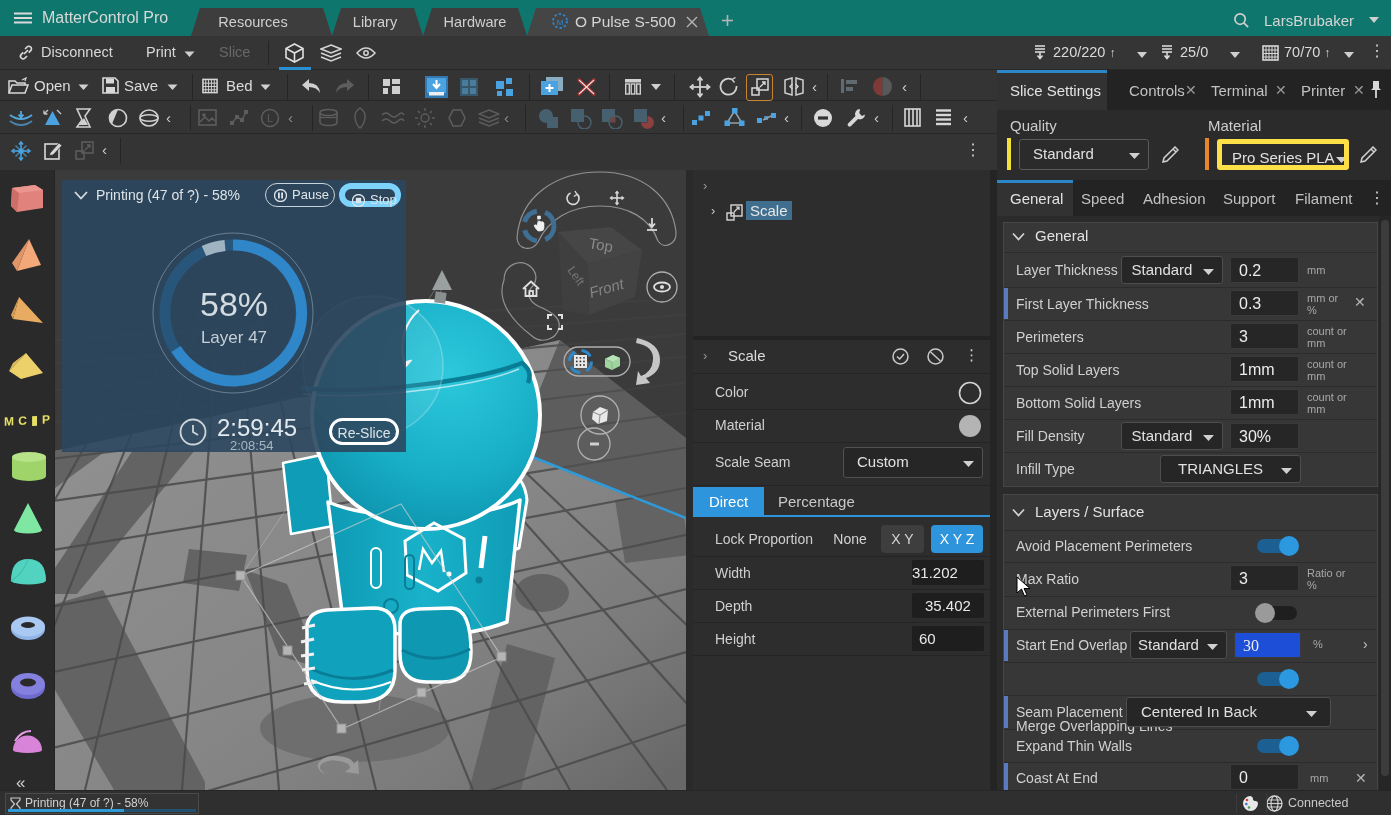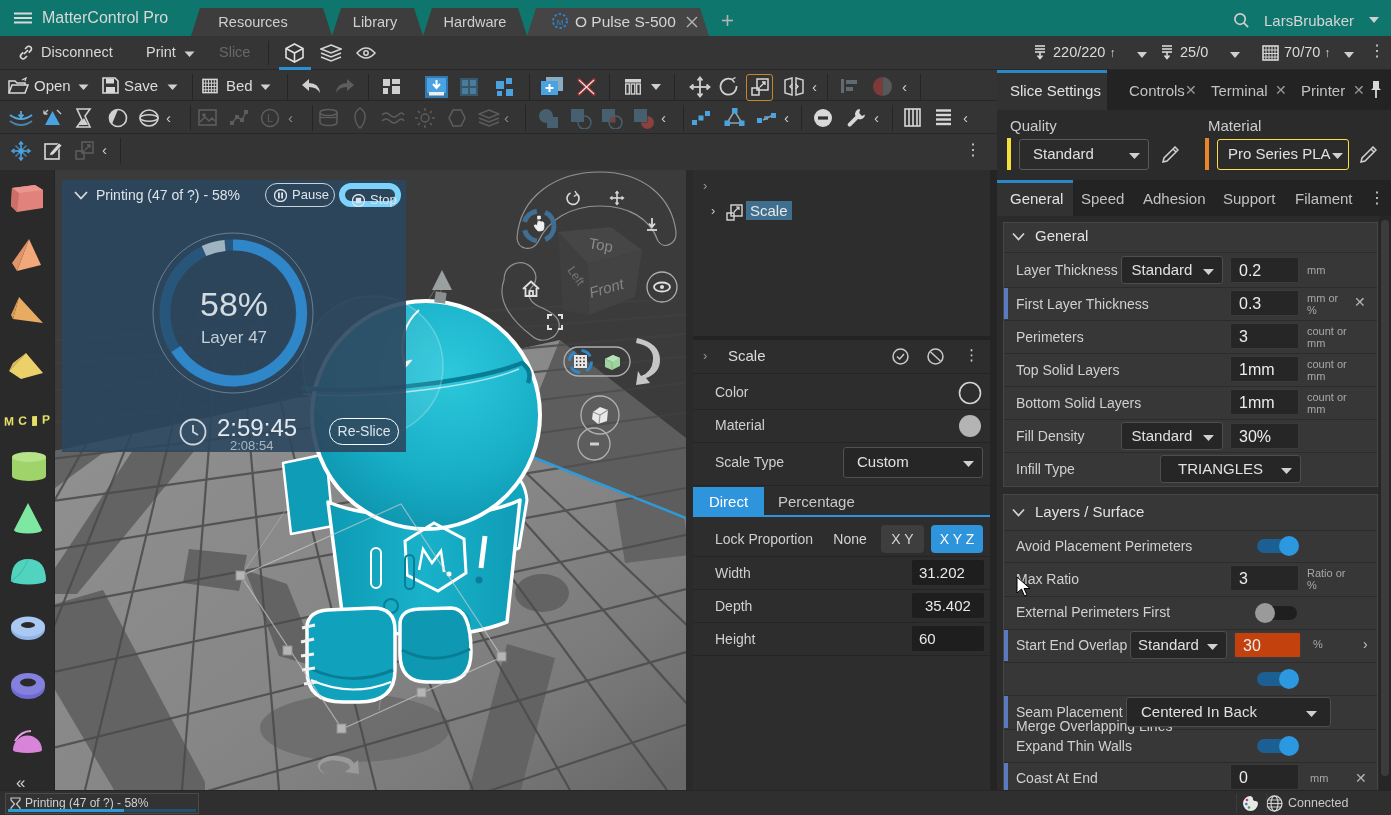--- a/index.html
+++ b/index.html
@@ -814,21 +814,21 @@
     <path d="M 53 20 A 68 68 0 0 1 74 14.5" fill="none" stroke="#9fb3c0" stroke-width="11"></path>
   </svg>
   <div class="abs" style="left:0;top:105px;width:344px;text-align:center;font-size:34px;color:#d3dce2;">58%</div>
   <div class="abs" style="left:0;top:148px;width:344px;text-align:center;font-size:17px;color:#c4cfd7;">Layer 47</div>
   <svg class="abs" style="left:117px;top:238px" width="28" height="28" viewBox="0 0 28 28">
       <circle cx="14" cy="14" r="12.5" fill="none" stroke="#ccd5db" stroke-width="1.8"></circle>
       <path d="M14 7 L14 14 L19 17" fill="none" stroke="#ccd5db" stroke-width="1.8"></path>
     </svg>
   <div class="abs" style="left:155px;top:234px;font-size:24px;color:#e2e9ee;">2:59:45</div>
   <div class="abs" style="left:168px;top:258px;font-size:13px;color:#a8b6c0;">2:08:54</div>
-  <div class="abs" style="left:267px;top:238px;width:70px;height:27px;border:1px solid #ffffff;border-radius:14px;text-align:center;font-size:14px;color:#dde5ea;line-height:25px;">Re-Slice</div>
+  <div class="abs" style="left:267px;top:238px;width:70px;height:27px;border:3px solid #ffffff;border-radius:14px;text-align:center;font-size:14px;color:#dde5ea;line-height:25px;">Re-Slice</div>
 </div>
 
 <div class="abs" style="left:693px;top:170px;width:297px;height:620px;background:#2d2d2d;">
  <div class="abs" style="left:10px;top:8px;font-size:13px;color:#9a9a9a;">›</div>
  <div class="abs" style="left:18px;top:33px;font-size:13px;color:#c9c9c9;">›</div>
  <svg class="abs" style="left:33px;top:34px" width="17" height="17" viewBox="0 0 17 17">
       <rect x="5" y="1" width="11" height="11" fill="none" stroke="#d8d8d8" stroke-width="1.4"></rect>
       <rect x="1" y="9" width="7" height="7" fill="none" stroke="#d8d8d8" stroke-width="1.4"></rect>
       <path d="M8 8 L13 3 M13 6 L13 3 L10 3" stroke="#d8d8d8" stroke-width="1.2" fill="none"></path>
     </svg>
@@ -853,41 +853,41 @@
       <circle cx="12" cy="12" r="10.5" fill="none" stroke="#d2d2d2" stroke-width="1.6"></circle>
     </svg>
  <div class="abs" style="left:0;top:239px;width:297px;height:1px;background:#242424;"></div>
 
  <div class="abs" style="left:22px;top:247px;font-size:14px;color:#cfcfcf;">Material</div>
  <svg class="abs" style="left:265px;top:244px" width="24" height="24" viewBox="0 0 24 24">
       <circle cx="12" cy="12" r="11" fill="#b4b4b4"></circle>
     </svg>
  <div class="abs" style="left:0;top:272px;width:297px;height:1px;background:#242424;"></div>
 
- <div class="abs" style="left:22px;top:284px;font-size:14px;color:#cfcfcf;">Scale Type</div>
+ <div class="abs" style="left:22px;top:284px;font-size:14px;color:#cfcfcf;">Scale Seam</div>
  <div class="abs" style="left:150px;top:277px;width:140px;height:31px;background:#262626;border:1px solid #515151;border-radius:3px;">
    <div class="abs" style="left:13px;top:5px;font-size:15px;color:#e0e0e0;">Custom</div>
    <svg class="abs" style="left:118px;top:12px" width="13" height="8" viewBox="0 0 13 8">
         <path d="M1 1 L6.5 7 L12 1 Z" fill="#d0d0d0"></path>
       </svg>
  </div>
  <div class="abs" style="left:0;top:315px;width:297px;height:1px;background:#242424;"></div>
 
  <div class="abs" style="left:0;top:317px;width:71px;height:30px;background:#2e94dc;color:#fff;font-size:15px;text-align:center;line-height:30px;">Direct</div>
  <div class="abs" style="left:85px;top:317px;font-size:15px;color:#c9c9c9;line-height:30px;">Percentage</div>
  <div class="abs" style="left:0;top:345px;width:297px;height:2px;background:#2e94dc;"></div>
 
  <div class="abs" style="left:22px;top:361px;font-size:14px;color:#cfcfcf;">Lock Proportion</div>
  <div class="abs" style="left:134px;top:355px;width:46px;height:28px;color:#d5d5d5;font-size:14px;text-align:center;line-height:28px;">None</div>
  <div class="abs" style="left:188px;top:355px;width:43px;height:28px;background:#3e3e3e;border-radius:4px;color:#d5d5d5;font-size:14px;text-align:center;line-height:28px;">X Y</div>
  <div class="abs" style="left:238px;top:355px;width:52px;height:28px;background:#2e94dc;border-radius:4px;color:#fff;font-size:14px;text-align:center;line-height:28px;">X Y Z</div>
  <div class="abs" style="left:0;top:386px;width:297px;height:1px;background:#242424;"></div>
 
  <div class="abs" style="left:22px;top:395px;font-size:14px;color:#cfcfcf;">Width</div>
- <div class="abs" style="left:219px;top:390px;width:72px;height:25px;background:#1e1e1e;border-radius:2px;font-size:15px;color:#e8e8e8;line-height:25px;padding-left:7px;">31.202</div>
+ <div class="abs" style="left:219px;top:390px;width:72px;height:25px;background:#1e1e1e;border-radius:2px;font-size:15px;color:#e8e8e8;line-height:25px;">31.202</div>
  <div class="abs" style="left:0;top:419px;width:297px;height:1px;background:#242424;"></div>
  <div class="abs" style="left:22px;top:428px;font-size:14px;color:#cfcfcf;">Depth</div>
  <div class="abs" style="left:219px;top:423px;width:72px;height:25px;background:#1e1e1e;border-radius:2px;font-size:15px;color:#e8e8e8;line-height:25px;padding-left:13px;">35.402</div>
  <div class="abs" style="left:0;top:452px;width:297px;height:1px;background:#242424;"></div>
  <div class="abs" style="left:22px;top:461px;font-size:14px;color:#cfcfcf;">Height</div>
  <div class="abs" style="left:219px;top:456px;width:72px;height:25px;background:#1e1e1e;border-radius:2px;font-size:15px;color:#e8e8e8;line-height:25px;padding-left:7px;">60</div>
  <div class="abs" style="left:0;top:485px;width:297px;height:1px;background:#242424;"></div>
 </div>
 <div class="abs" style="left:990px;top:170px;width:7px;height:620px;background:#242424;"></div>
 
@@ -915,21 +915,21 @@
  <div class="abs" style="left:22px;top:69px;width:130px;height:31px;background:#2b2b2b;border:1px solid #5a5a5a;border-radius:3px;">
    <div class="abs" style="left:13px;top:5px;font-size:15px;color:#e0e0e0;">Standard</div>
    <svg class="abs" style="left:108px;top:12px" width="13" height="8" viewBox="0 0 13 8">
         <path d="M1 1 L6.5 7 L12 1 Z" fill="#d0d0d0"></path>
       </svg>
  </div>
  <svg class="abs" style="left:164px;top:76px" width="18" height="18" viewBox="0 0 18 18">
       <path d="M2 16 L3 12 L12 3 L15 6 L6 15 Z M12 3 L14 1 L17 4 L15 6" fill="none" stroke="#d0d0d0" stroke-width="1.5"></path>
     </svg>
  <div class="abs" style="left:208px;top:68px;width:4px;height:32px;background:#e8872a;"></div>
- <div class="abs" style="left:220px;top:69px;width:132px;height:31px;background:#2b2b2b;border:1px solid #fde047;border-radius:3px;overflow:hidden;">
+ <div class="abs" style="left:220px;top:69px;width:132px;height:31px;background:#2b2b2b;border:5px solid #fde047;border-radius:3px;overflow:hidden;">
    <div class="abs" style="left:10px;top:5px;font-size:15px;color:#e0e0e0;white-space:nowrap;">Pro Series PLA</div>
    <svg class="abs" style="left:113px;top:12px" width="13" height="8" viewBox="0 0 13 8">
         <path d="M1 1 L6.5 7 L12 1 Z" fill="#d0d0d0"></path>
       </svg>
  </div>
  <svg class="abs" style="left:362px;top:76px" width="18" height="18" viewBox="0 0 18 18">
       <path d="M2 16 L3 12 L12 3 L15 6 L6 15 Z M12 3 L14 1 L17 4 L15 6" fill="none" stroke="#d0d0d0" stroke-width="1.5"></path>
     </svg>
 
  <div class="abs" style="left:0;top:110px;width:394px;height:36px;background:#232323;">
@@ -1036,21 +1036,21 @@
 <div class="abs" style="left:1257px;top:606px;width:40px;height:14px;background:#1f1f1f;border-radius:7px;"></div>
     <div class="abs" style="left:1255px;top:603px;width:20px;height:20px;background:#9a9a9a;border-radius:50%;"></div>
 <div class="abs" style="left:1004px;top:630px;width:4px;height:31px;background:#5b7bc0;"></div>
 <div class="abs" style="left:1016px;top:637px;font-size:14px;color:#d0d0d0;white-space:nowrap;">Start End Overlap</div>
 <div class="abs" style="left:1130px;top:631px;width:97px;height:28px;background:#262626;border:1px solid #4e4e4e;border-radius:3px;">
       <div class="abs" style="left:0;top:4px;width:75px;font-size:15px;color:#e0e0e0;text-align:center;">Standard</div>
       <svg class="abs" style="left:75px;top:11px" width="13" height="8" viewBox="0 0 13 8">
       <path d="M1 1 L6.5 7 L12 1 Z" fill="#d0d0d0"></path>
     </svg>
   </div>
-<div class="abs" style="left:1234px;top:632px;width:67px;height:26px;background:#c2410c;border:1px solid #3a3a3a;border-radius:2px;font-size:16px;color:#ececec;line-height:25px;padding-left:8px;">30</div>
+<div class="abs" style="left:1234px;top:632px;width:67px;height:26px;background:#1d4ed8;border:1px solid #3a3a3a;border-radius:2px;font-size:16px;color:#ececec;line-height:25px;padding-left:8px;font-family:Liberation Serif, serif;">30</div>
 <div class="abs" style="left:1313px;top:638px;font-size:11px;color:#a8a8a8;line-height:12px;">
     <div>%</div>
   </div>
 <div class="abs" style="left:1363px;top:636px;font-size:14px;color:#c5c5c5;">›</div>
 <div class="abs" style="left:1016px;top:670px;font-size:14px;color:#d0d0d0;white-space:nowrap;margin-top:48px;">Merge Overlapping Lines</div>
 <div class="abs" style="left:1257px;top:672px;width:40px;height:14px;background:#1c5f93;border-radius:7px;"></div>
         <div class="abs" style="left:1279px;top:669px;width:20px;height:20px;background:#2b98e0;border-radius:50%;"></div>
 <div class="abs" style="left:1004px;top:696px;width:4px;height:32px;background:#5b7bc0;"></div>
 <div class="abs" style="left:1016px;top:704px;font-size:14px;color:#d0d0d0;white-space:nowrap;">Seam Placement</div>
 <div class="abs" style="left:1126px;top:697px;width:205px;height:30px;background:#262626;border:1px solid #4e4e4e;border-radius:3px;">

